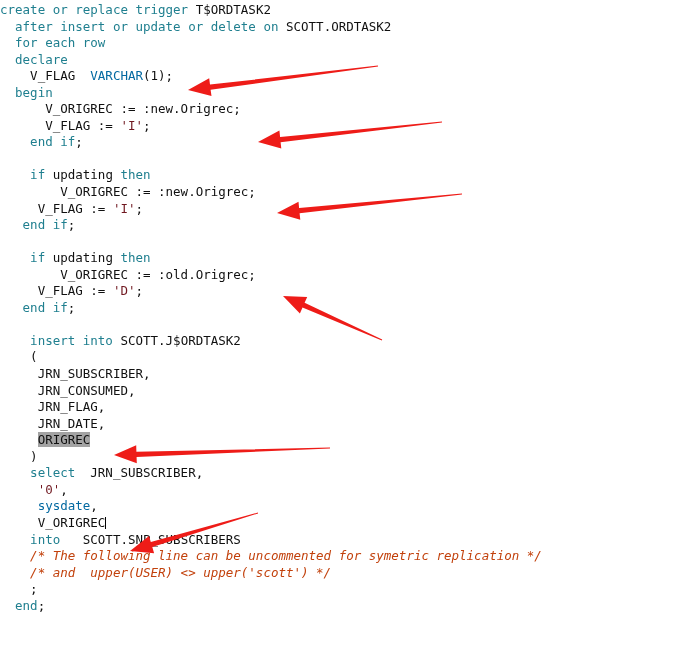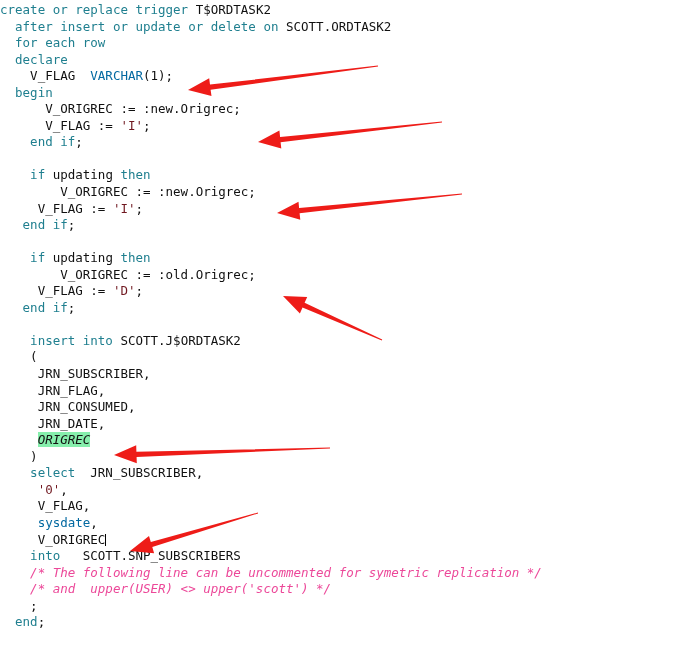--- a/index.html
+++ b/index.html
@@ -30,22 +30,22 @@
   }
   .ln {
     display: block;
     height: 16.55px;
     white-space: pre;
   }
   .kw   { color: #1f7f8f; }
   .kw2  { color: #0369a1; }
   .id   { color: #101010; }
   .str  { color: #701820; }
-  .cmt  { color: #ec4899; font-style: italic; }
-  .hl   { background: #86efac; color: #101010; font-style: italic; }
+  .cmt  { color: #c2410c; font-style: italic; }
+  .hl   { background: #a3a3a3; color: #101010; }
   .caret {
     display: inline-block;
     width: 1px;
     height: 12px;
     background: #000000;
     vertical-align: -2px;
     margin-left: 0px;
   }
   .arrow-layer {
     position: absolute;
@@ -77,28 +77,27 @@
 </span><span class="ln"><span class="id">   </span><span class="kw">end if</span><span class="id">;</span>
 </span><span class="ln"><span class="id"></span>
 </span><span class="ln"><span class="id">    </span><span class="kw">if</span><span class="id"> updating </span><span class="kw">then</span>
 </span><span class="ln"><span class="id">        V_ORIGREC := :old.Origrec;</span>
 </span><span class="ln"><span class="id">     V_FLAG := </span><span class="str">'D'</span><span class="id">;</span>
 </span><span class="ln"><span class="id">   </span><span class="kw">end if</span><span class="id">;</span>
 </span><span class="ln"><span class="id"></span>
 </span><span class="ln"><span class="id">    </span><span class="kw">insert into</span><span class="id"> SCOTT.J$ORDTASK2</span>
 </span><span class="ln"><span class="id">    (</span>
 </span><span class="ln"><span class="id">     JRN_SUBSCRIBER,</span>
+</span><span class="ln"><span class="id">     JRN_CONSUMED,</span>
 </span><span class="ln"><span class="id">     JRN_FLAG,</span>
-</span><span class="ln"><span class="id">     JRN_CONSUMED,</span>
 </span><span class="ln"><span class="id">     JRN_DATE,</span>
 </span><span class="ln"><span class="id">     </span><span class="hl">ORIGREC</span>
 </span><span class="ln"><span class="id">    )</span>
 </span><span class="ln"><span class="id">    </span><span class="kw">select</span><span class="id">  JRN_SUBSCRIBER,</span>
 </span><span class="ln"><span class="id">     </span><span class="str">'0'</span><span class="id">,</span>
-</span><span class="ln"><span class="id">     V_FLAG,</span>
 </span><span class="ln"><span class="id">     </span><span class="kw2">sysdate</span><span class="id">,</span>
 </span><span class="ln"><span class="id">     V_ORIGREC</span><span class="caret"></span>
 </span><span class="ln"><span class="id">    </span><span class="kw">into</span><span class="id">   SCOTT.SNP_SUBSCRIBERS</span>
 </span><span class="ln"><span class="cmt">    /* The following line can be uncommented for symetric replication */</span>
 </span><span class="ln"><span class="cmt">    /* and  upper(USER) &lt;&gt; upper('scott') */</span>
 </span><span class="ln"><span class="id">    ;</span>
 </span><span class="ln"><span class="id">  </span><span class="kw">end</span><span class="id">;</span>
 </span></pre>
 
   <svg class="arrow-layer" width="684" height="670" viewBox="0 0 684 670" xmlns="http://www.w3.org/2000/svg">

